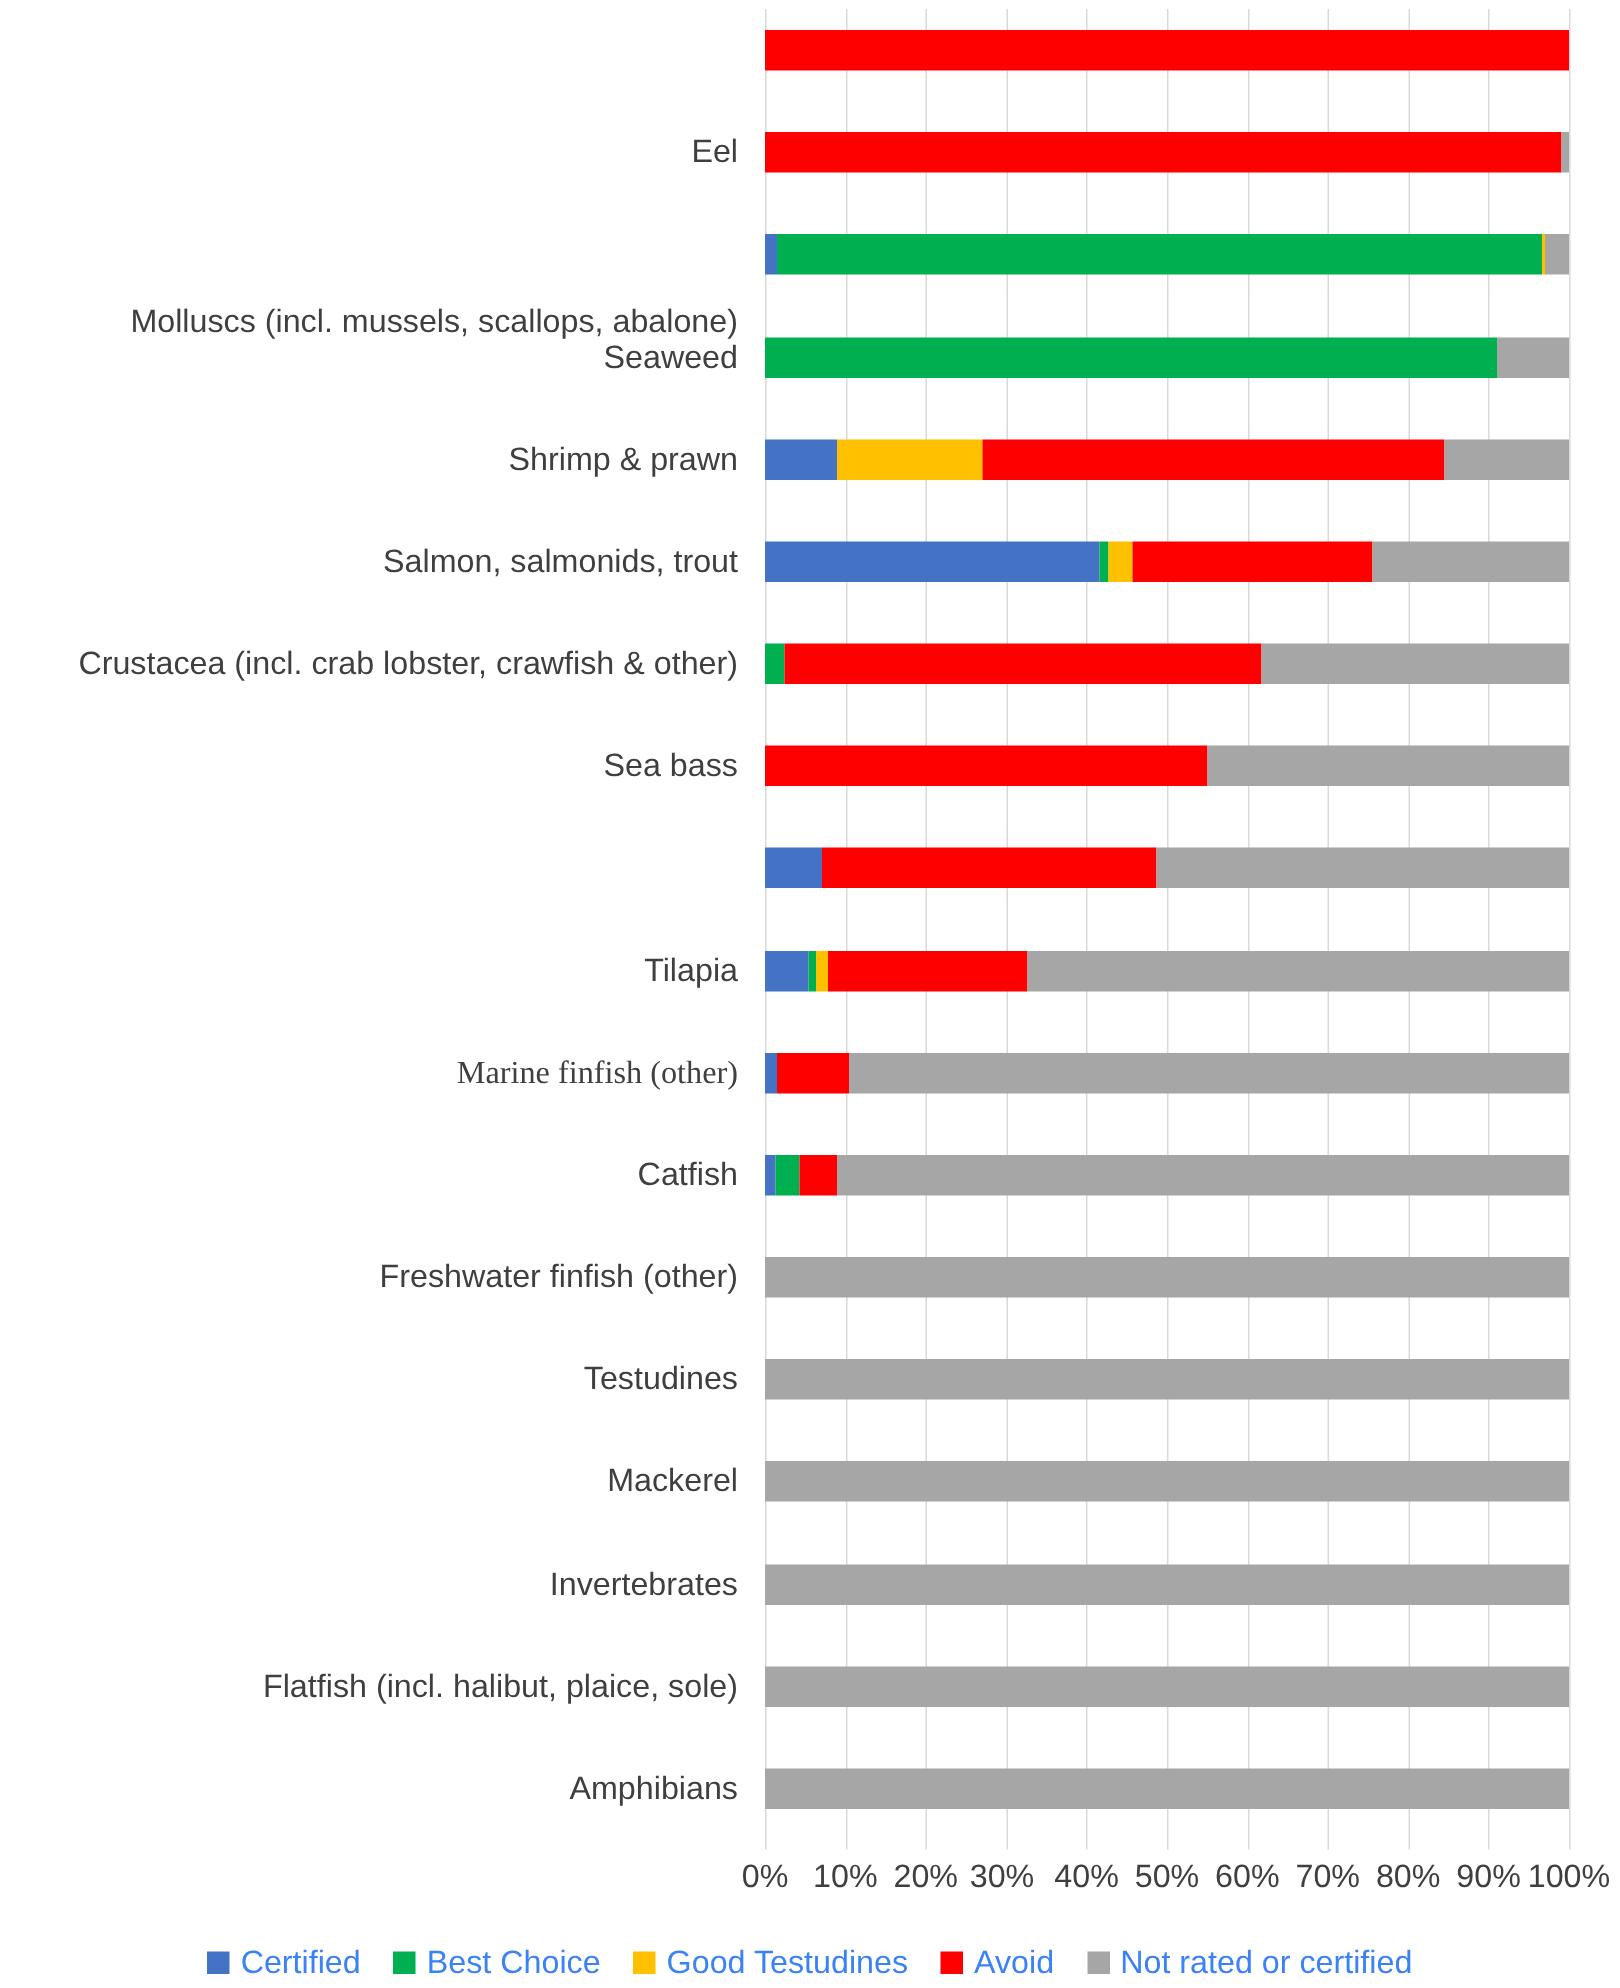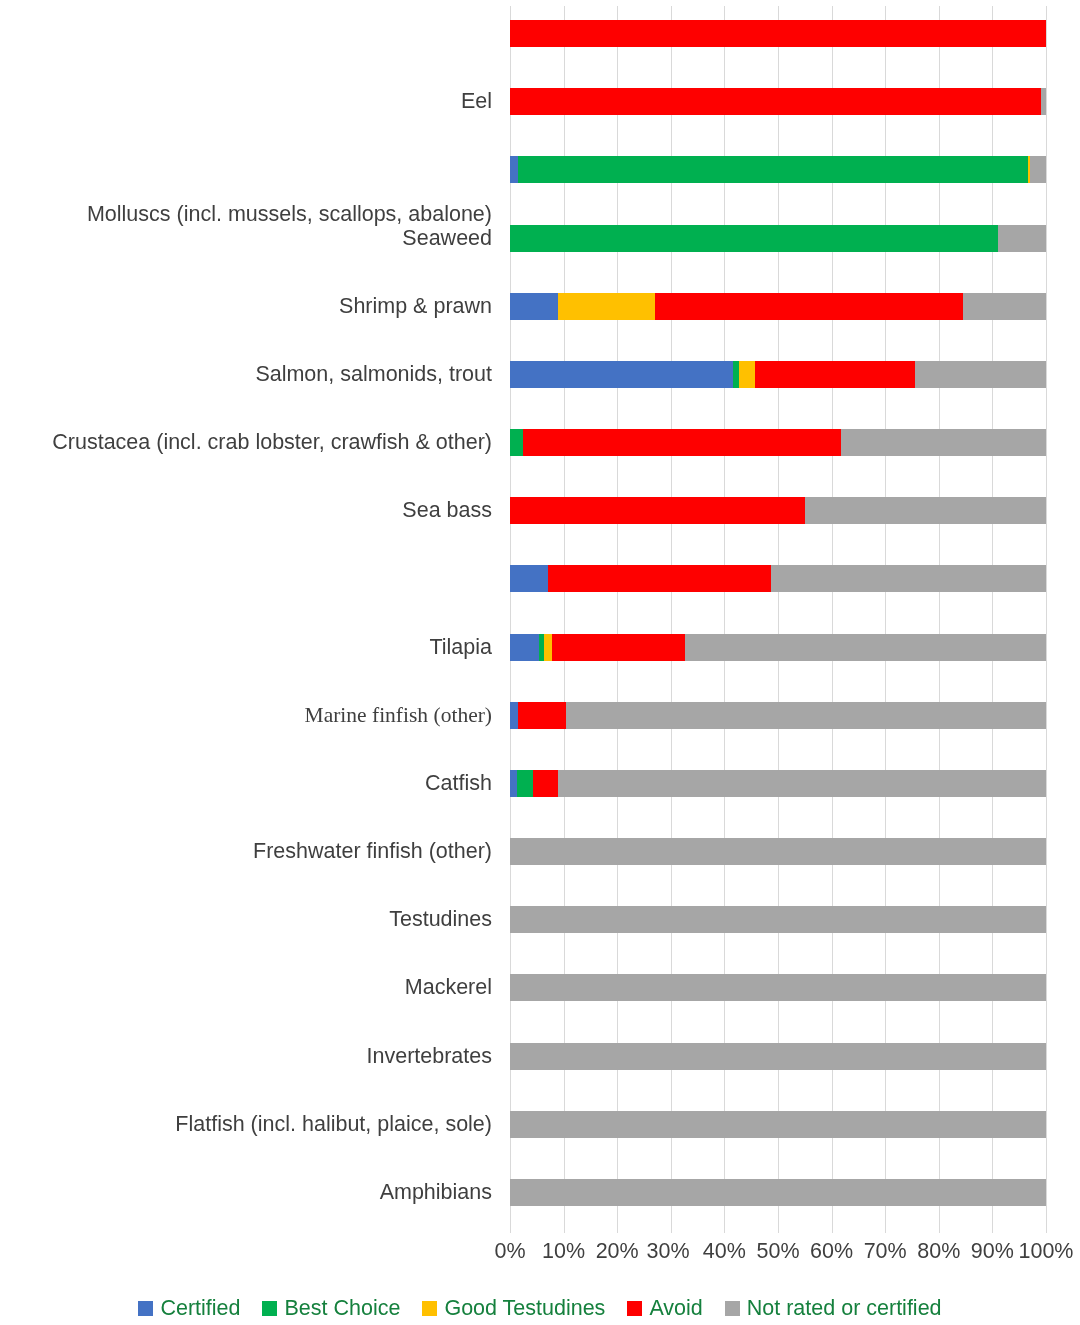--- a/index.html
+++ b/index.html
@@ -134,21 +134,21 @@
     gap: 7px;
   }
   .legend-swatch {
     width: 15px;
     height: 15px;
     flex: 0 0 auto;
   }
   .legend-label {
     font-size: 21.5px;
     line-height: 24px;
-    color: #15803d;
+    color: #3b82f6;
     white-space: nowrap;
   }
 </style>
 </head>
 <body>
 
 <div id="chart-root">
 
   <div class="ylabels">
       <div class="ylabel" style="top: 82.1667px;">Eel</div>

